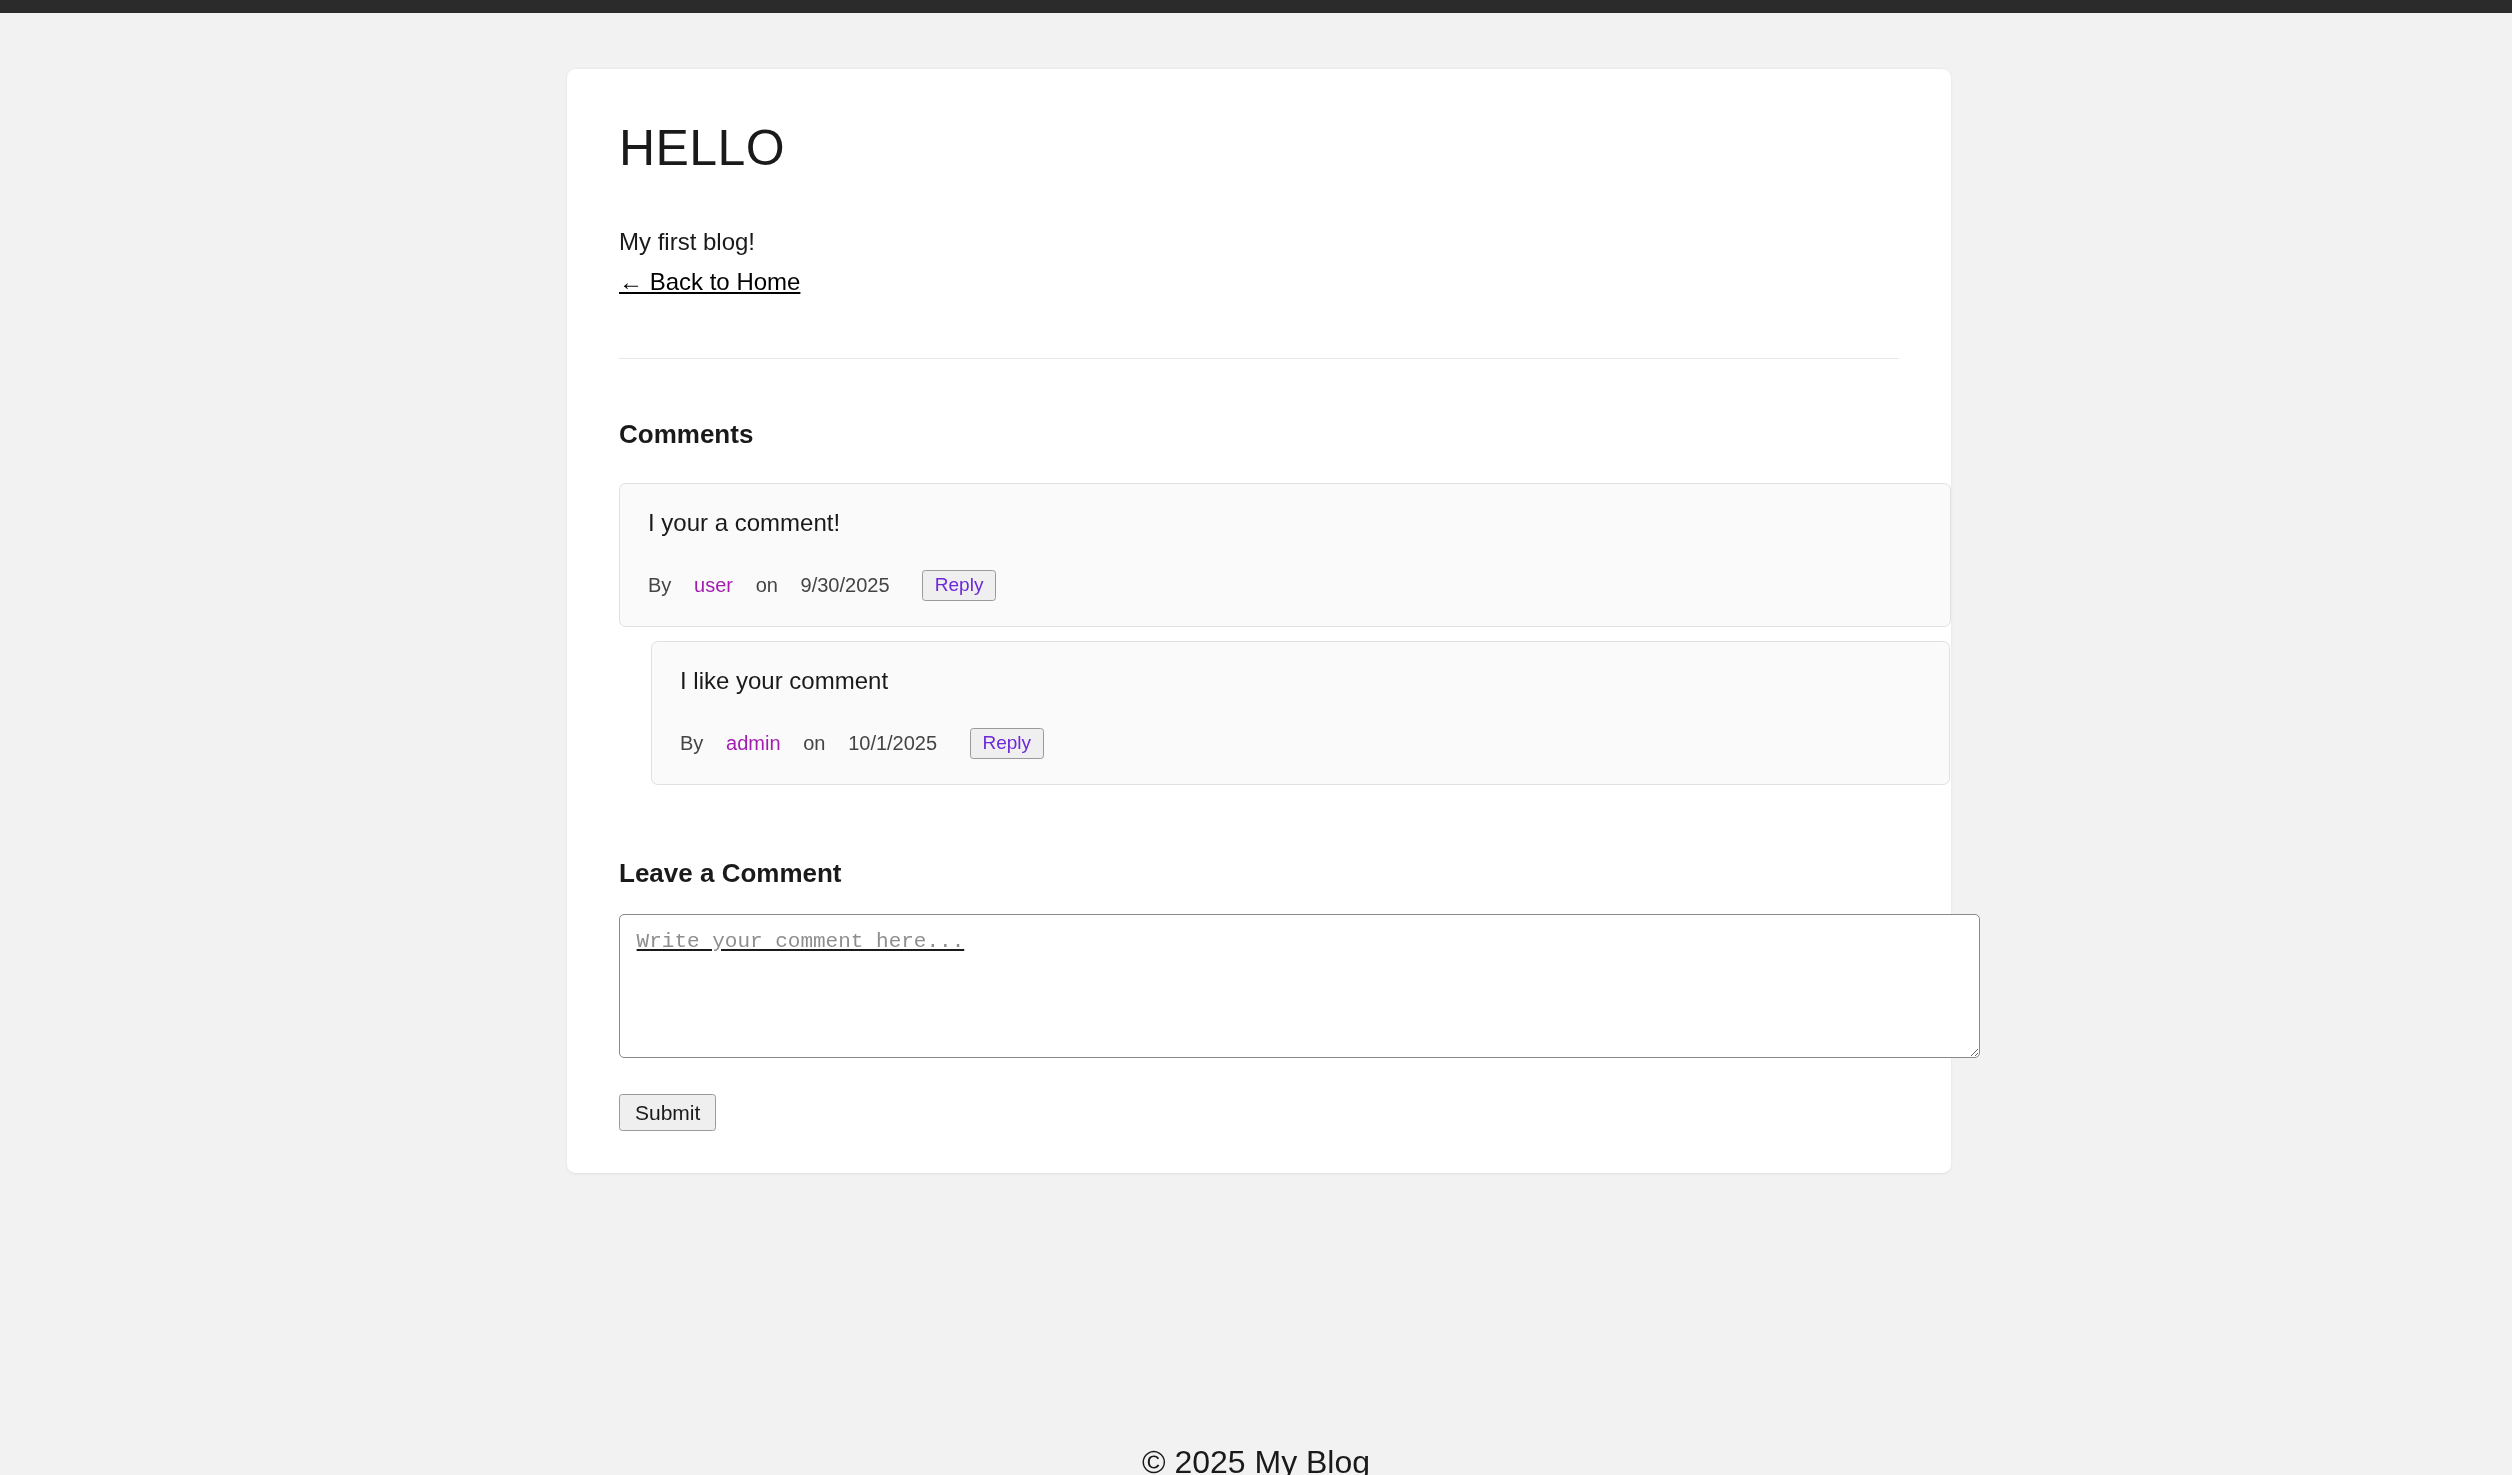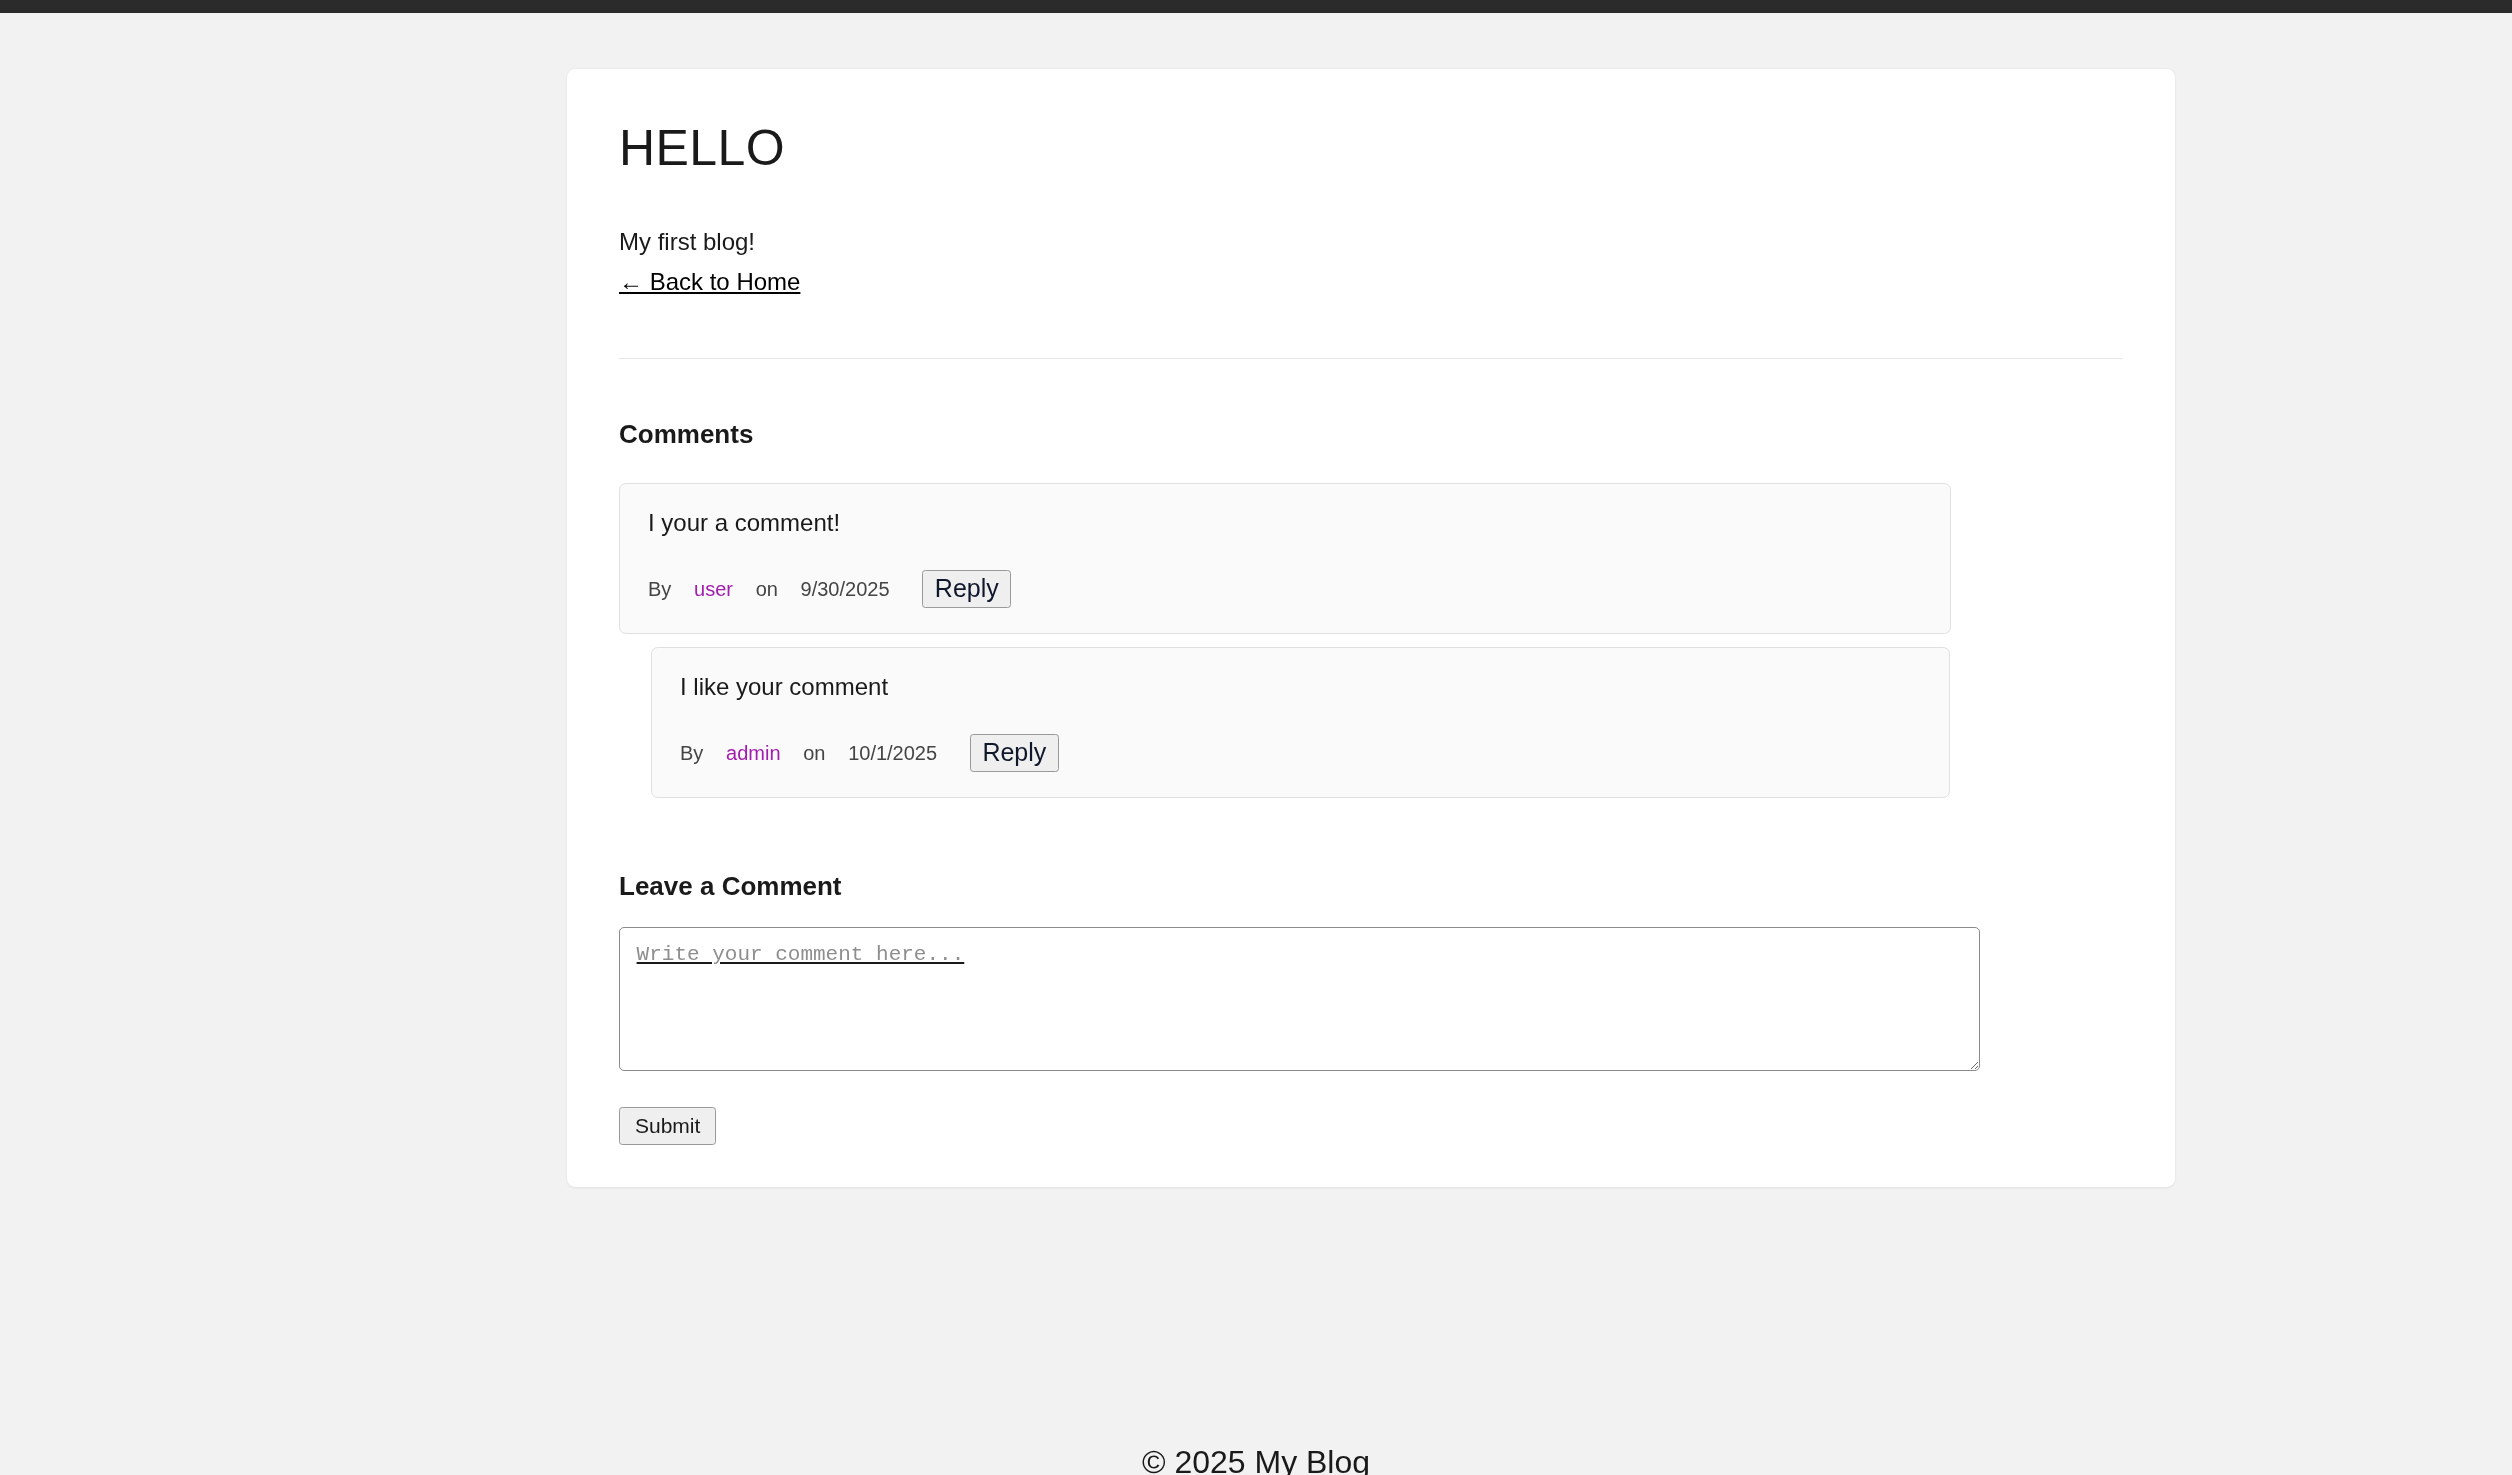--- a/index.html
+++ b/index.html
@@ -19,21 +19,21 @@
     width: 100%;
   }
   .page-wrap {
     width: 100%;
     box-sizing: border-box;
   }
   .card {
     position: absolute;
     left: 567px;
     top: 69px;
-    width: 1608px;
+    width: 1384px;
     background: #ffffff;
     border-radius: 8.3px;
     box-shadow: 0 0.8px 2.5px rgba(0,0,0,0.08);
     padding: 0;
   }
   .card-inner {
     padding: 52px 52px 42px 52px;
   }
   .post-title {
     font-size: 50px;
@@ -102,26 +102,26 @@
     align-items: center;
     gap: 16px;
   }
   .comment-meta .meta-by { color: #444; }
   .comment-meta .meta-author { color: #a21caf; margin: 0 6.7px; }
   .comment-meta .meta-on { color: #444; }
   .comment-meta .meta-date { color: #444; margin-left: 6.7px; }
   .reply-btn {
     margin-left: 16.6px;
     font-family: "Liberation Sans", sans-serif;
-    font-size: 25px;
+    font-size: 19px;
     padding: 4.2px 11.7px;
     background: #efefef;
     border: 0.8px solid #9a9a9a;
     border-radius: 3.3px;
-    color: #0f172a;
+    color: #6d28d9;
     cursor: pointer;
     line-height: 1.1;
   }
   .leave-heading {
     font-size: 26px;
     font-weight: bold;
     color: #1a1a1a;
     margin: 73px 0 25px 0;
   }
   .comment-box {

